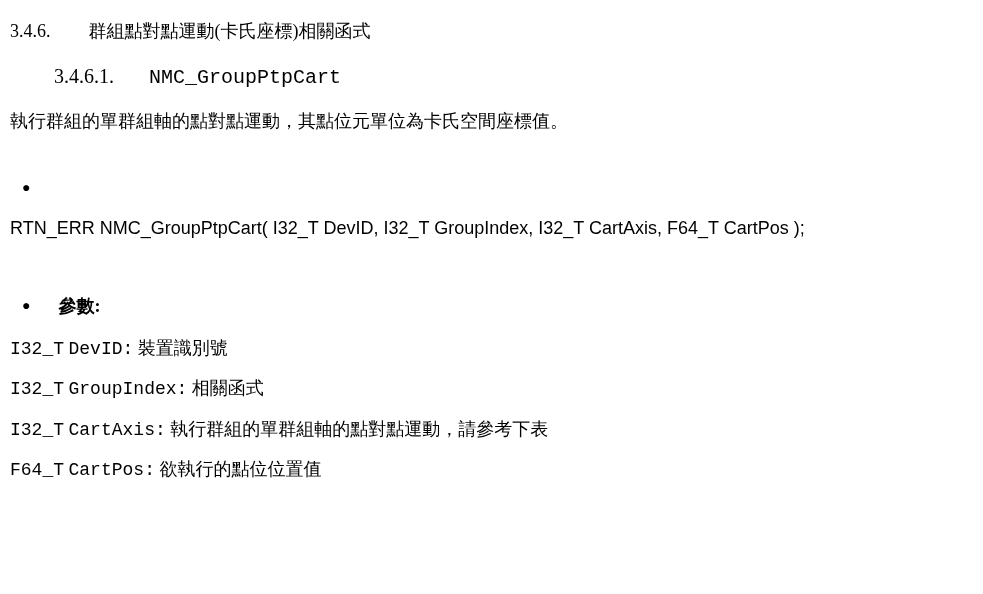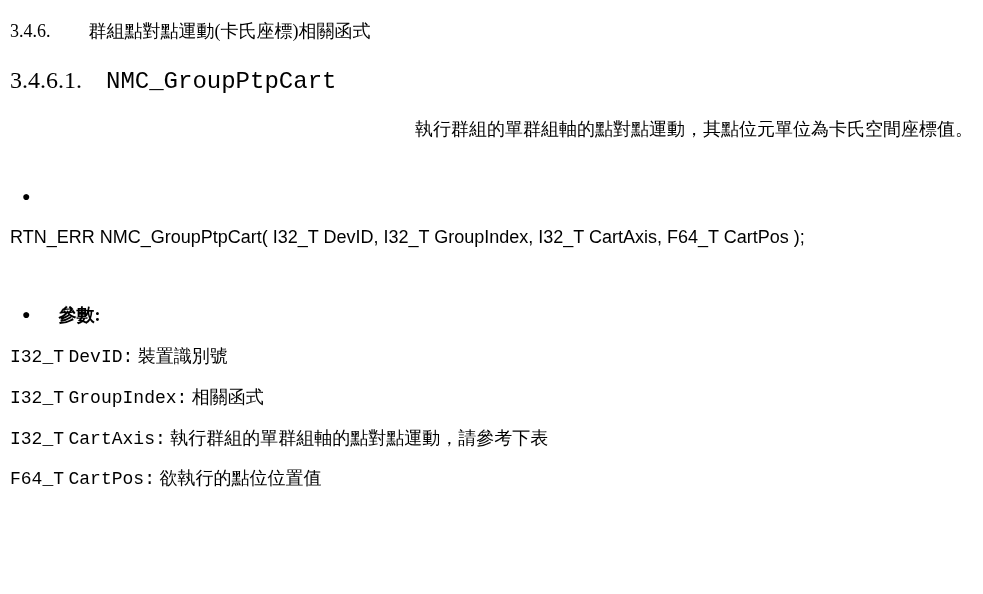--- a/index.html
+++ b/index.html
@@ -11,35 +11,35 @@
       padding: 12px 10px;
       line-height: 2.2;
       width: 983px;
       box-sizing: border-box;
     }
     .heading-1 {
       font-size: 18px;
       margin-bottom: 2px;
     }
     .heading-2 {
-      font-size: 24px;
+      font-size: 20px;
       margin-bottom: 2px;
+      margin-left: 44px;
     }
     .heading-num {
       display: inline-block;
       min-width: 74px;
       font-family: Liberation Serif, serif;
     }
     .heading-num-2 {
       display: inline-block;
       min-width: 90px;
     }
     .desc {
       margin-bottom: 32px;
-      text-align: right;
     }
     .bullet-line {
       display: flex;
       align-items: center;
       margin-bottom: 2px;
       font-weight: bold;
     }
     .bullet-dot {
       font-size: 14px;
       margin-left: 12px;

